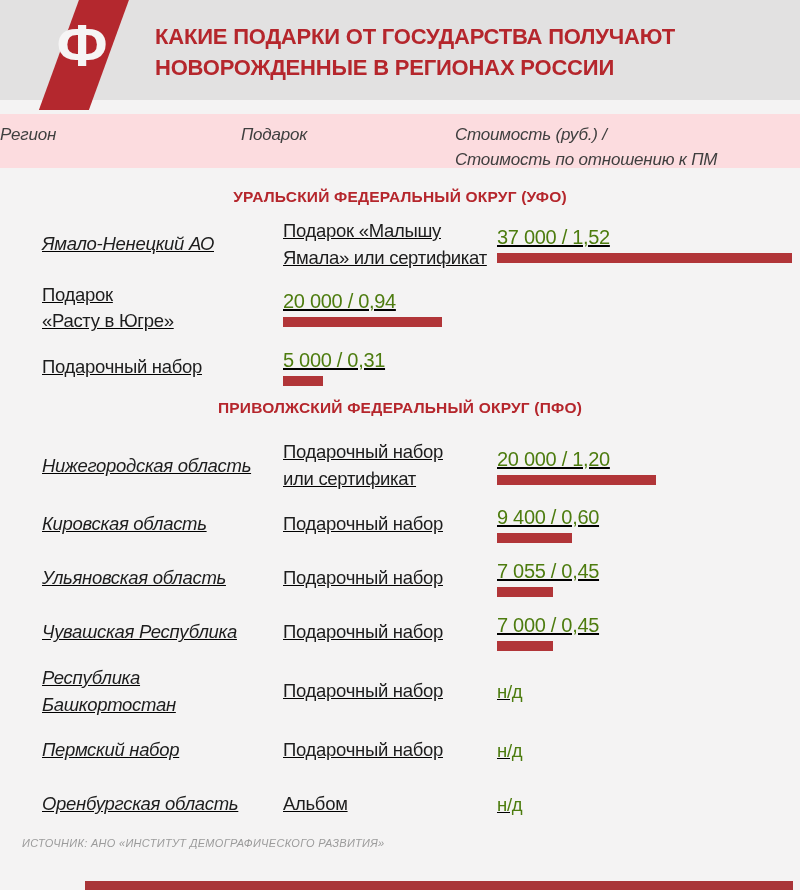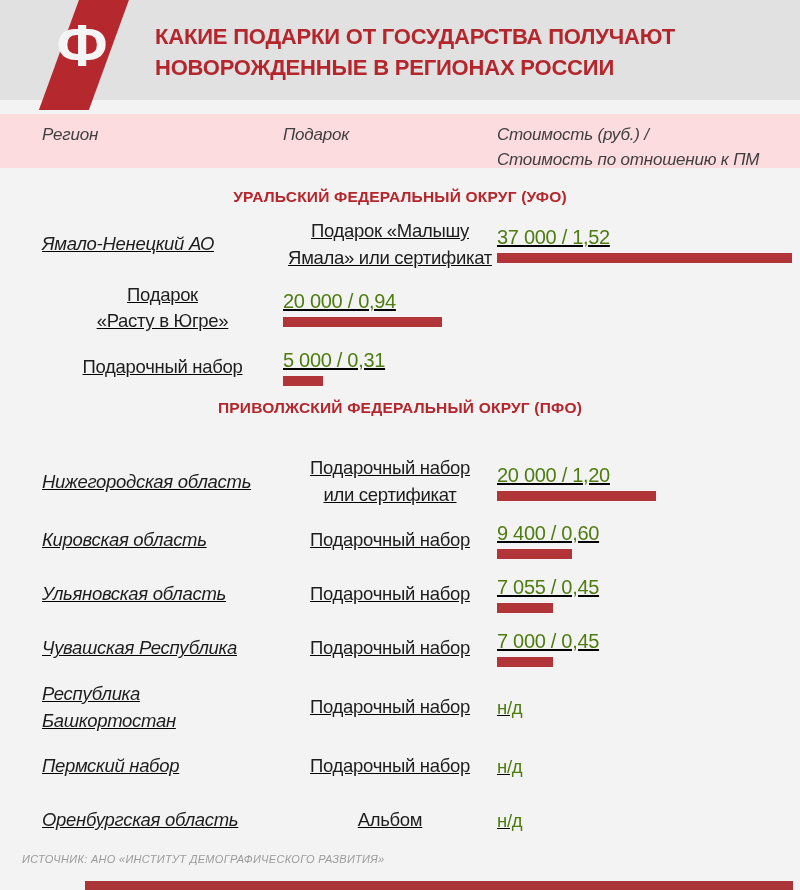--- a/index.html
+++ b/index.html
@@ -61,21 +61,20 @@
     white-space: pre-line;
   }
 
   
   .colhead {
     margin-top: 14px;
     height: 54px;
     background: #fcdcdf;
     display: grid;
     grid-template-columns: 241px 214px 1fr;
-    padding-left: 42px;
     box-sizing: border-box;
     align-items: start;
     padding-top: 9px;
   }
   .colhead div {
     font-style: italic;
     font-size: 17px;
     color: #3f3f3f;
     line-height: 1.45;
     white-space: pre-line;
@@ -85,21 +84,21 @@
   
   .section-title {
     margin-top: 20px;
     margin-bottom: 12px;
     text-align: center;
     font-size: 15.5px;
     font-weight: bold;
     color: #b5262c;
     letter-spacing: 0.2px;
   }
-  .section-title.second { margin-top: 8px; margin-bottom: 38px; }
+  .section-title.second { margin-top: 8px; margin-bottom: 22px; }
 
   .row {
     display: grid;
     grid-template-columns: 241px 214px 1fr;
     padding-left: 42px;
     box-sizing: border-box;
     align-items: center;
     min-height: 44px;
     margin-bottom: 10px;
     text-decoration: underline;
@@ -111,21 +110,20 @@
     line-height: 1.45;
     white-space: pre-line;
     letter-spacing: -0.3px;
   }
   .gift {
     font-size: 18.5px;
     color: #1d1d1d;
     line-height: 1.45;
     white-space: pre-line;
     letter-spacing: -0.3px;
-    text-align: center;
   }
   .value { 
     font-size: 20px;
     color: #4d7c0f;
     letter-spacing: -0.3px;
   }
   .value.nd { font-size: 18.5px; }
   .bar {
     height: 10px;
     margin-top: 4px;

